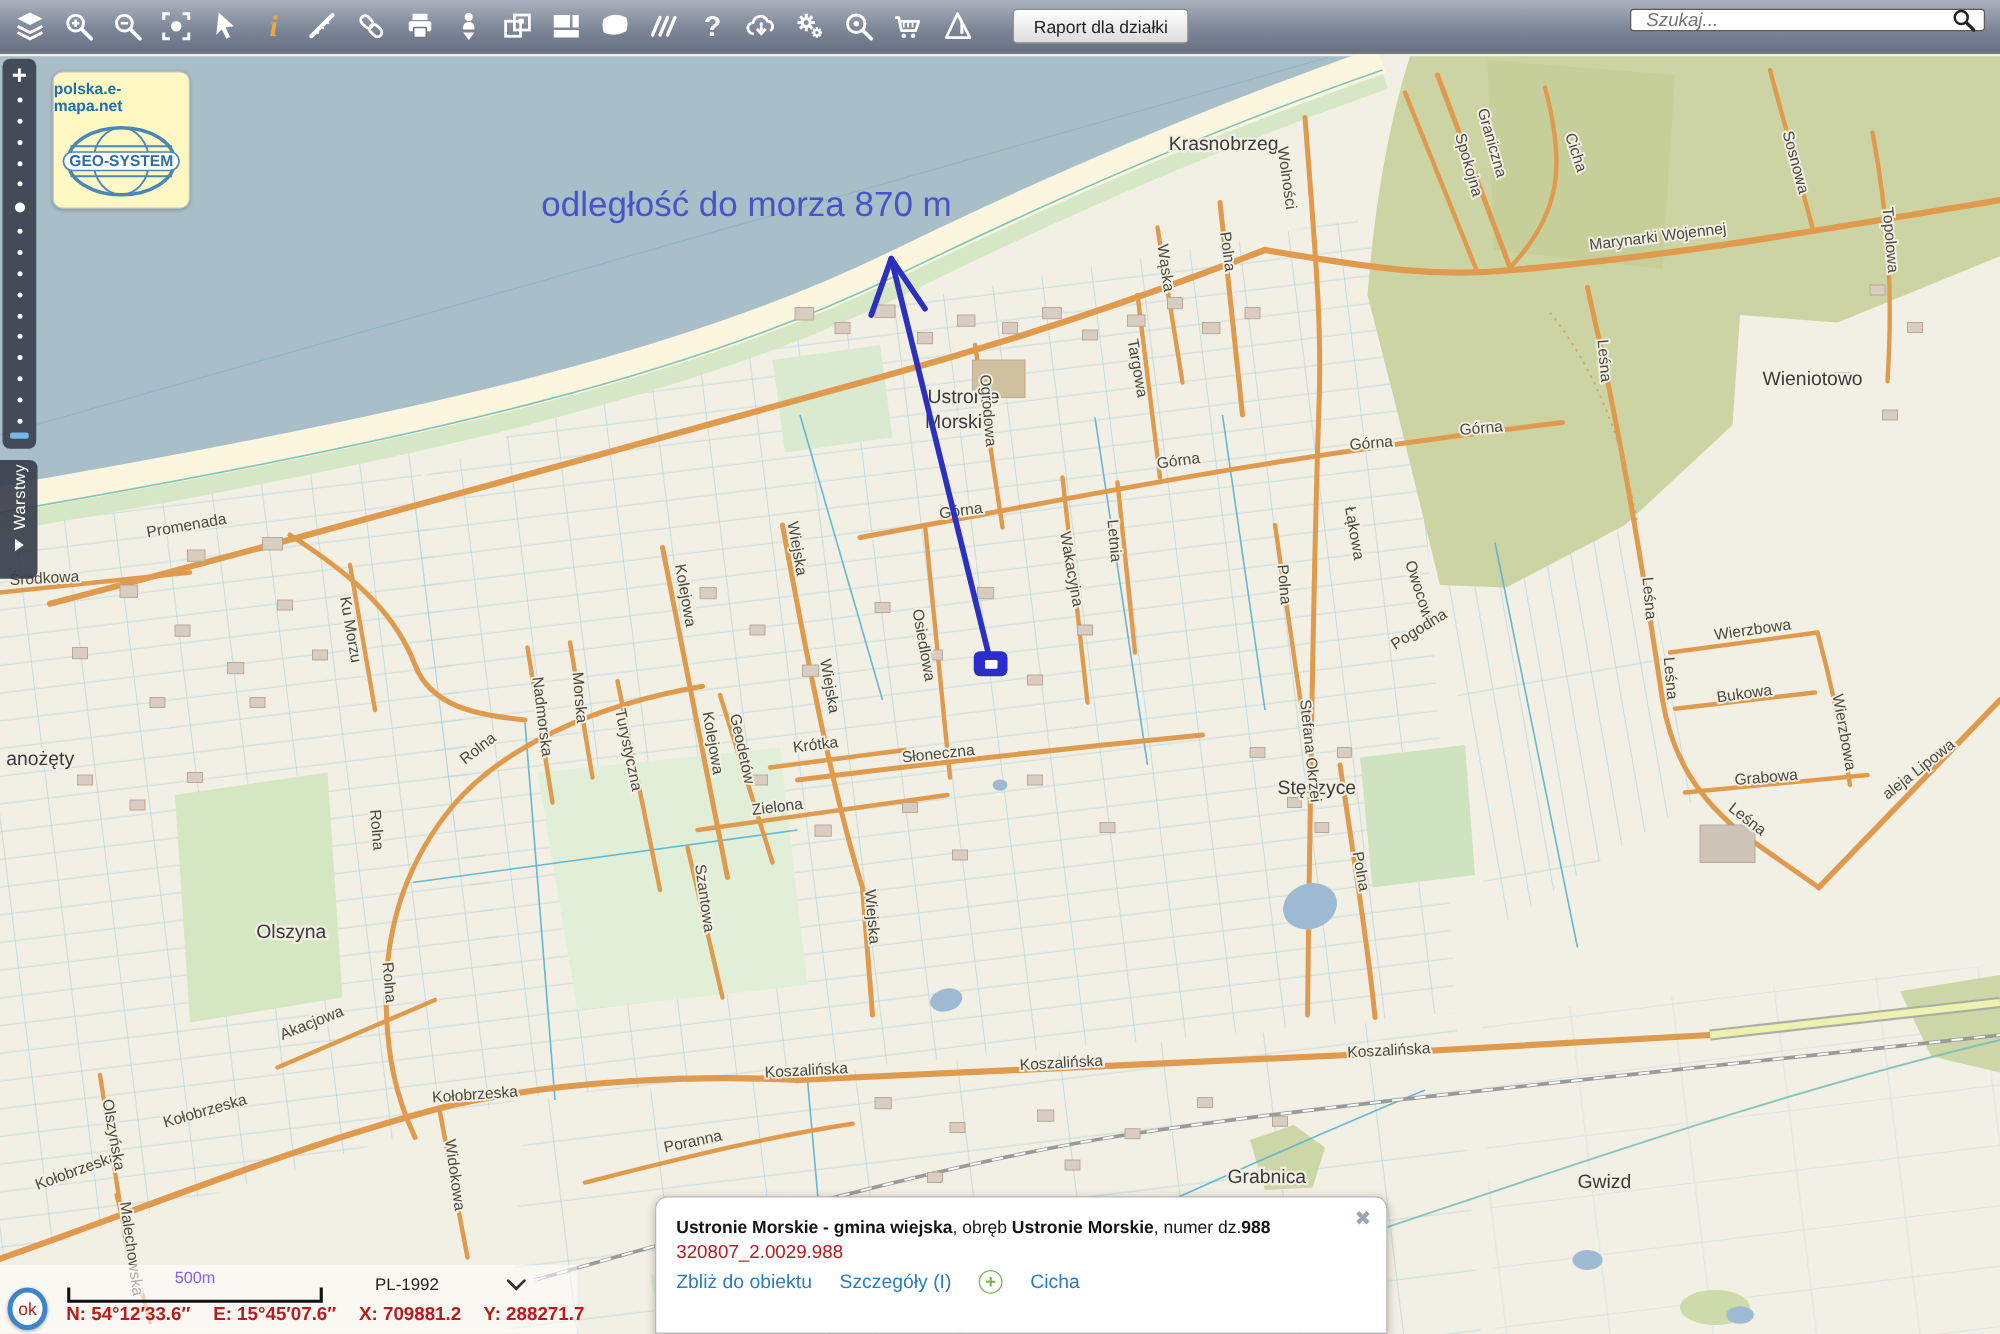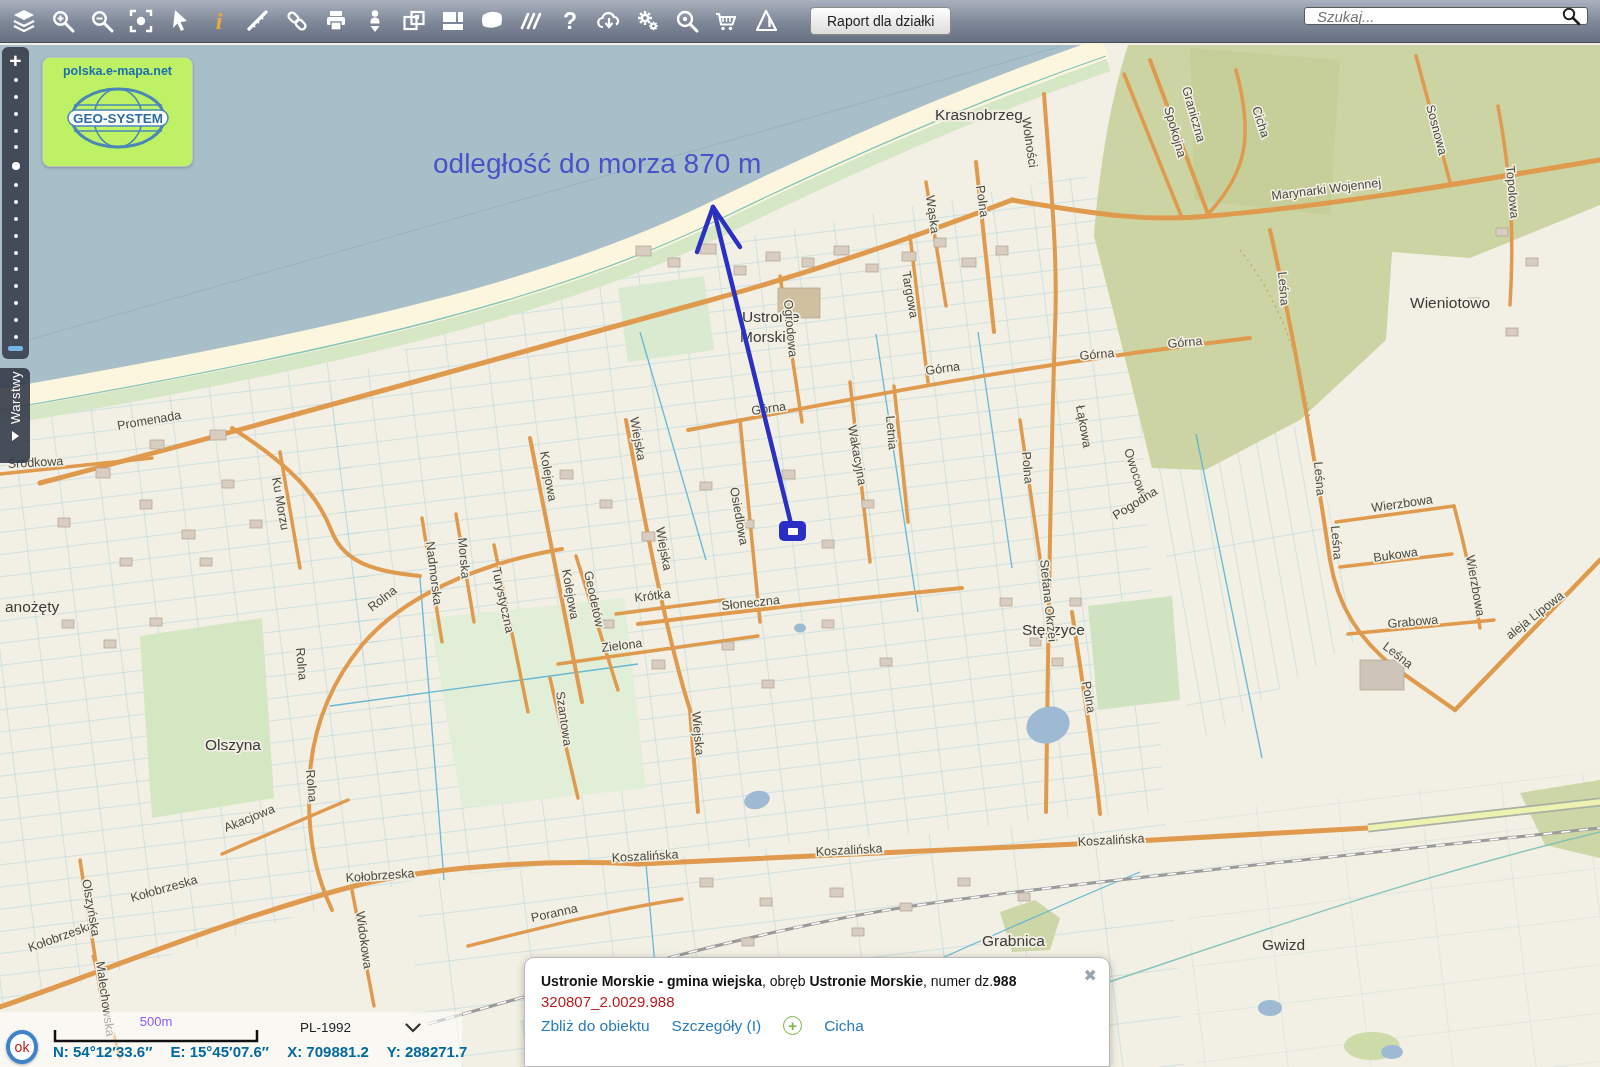--- a/index.html
+++ b/index.html
@@ -31,21 +31,21 @@
   .dots{flex:1;display:flex;flex-direction:column;align-items:center;justify-content:space-between;padding:7px 0;cursor:pointer;}
   .dot{width:4px;height:4px;border-radius:50%;background:#fff;}
   .dot.big{width:8px;height:8px;}
   .minusbar{width:15px;height:5px;border-radius:2px;background:#74b7e4;margin-bottom:4px;cursor:pointer;}
   .layers-tab{position:absolute;left:0;top:368px;width:30px;height:95px;background:rgba(52,59,73,.9);
     border-radius:0 6px 6px 0;z-index:25;display:flex;flex-direction:column;align-items:center;justify-content:center;cursor:pointer;}
   .layers-tab .vtext{color:#fff;font-size:13px;transform:rotate(-90deg);white-space:nowrap;letter-spacing:.5px;}
   .layers-tab .tri{width:0;height:0;border-top:5px solid transparent;border-bottom:5px solid transparent;border-left:7px solid #fff;margin-top:26px;}
 
   
-  .logo-card{position:absolute;left:42px;top:57px;width:151px;height:110px;background:#bef264;border:1px solid #c2c2c2;
+  .logo-card{position:absolute;left:42px;top:57px;width:110px;height:110px;background:#fef9c3;border:1px solid #c2c2c2;
     border-radius:8px;z-index:20;box-shadow:0 1px 3px rgba(0,0,0,.25);display:flex;flex-direction:column;align-items:center;padding-top:6px;box-sizing:border-box;}
   .logo-site{font-size:12.5px;font-weight:bold;color:#1d6fb0;}
 
   
   .popup{position:absolute;left:524px;top:957px;width:586px;height:110px;background:#fff;border:1px solid #b9b9b9;
     border-radius:10px 10px 0 0;z-index:28;box-shadow:0 2px 8px rgba(0,0,0,.25);padding:10px 16px 0 16px;box-sizing:border-box;}
   .popup .title{font-size:14.5px;color:#6e6e6e;}
   .popup .main{font-size:14px;color:#141414;margin-top:5px;white-space:nowrap;}
   .popup .main b{font-weight:bold;}
   .popup .pid{font-size:15px;color:#b91c1c;margin-top:4px;}
@@ -58,21 +58,21 @@
   
   .statusband{position:absolute;left:0;top:1012px;width:462px;height:55px;background:rgba(255,255,255,.55);z-index:22;}
   .ok-btn{position:absolute;left:6px;top:1030px;width:32px;height:34px;border-radius:50%;background:#fff;
     border:4px solid #3f83c8;box-sizing:border-box;display:flex;align-items:center;justify-content:center;
     font-size:14px;color:#b91c1c;z-index:24;cursor:pointer;box-shadow:0 1px 3px rgba(0,0,0,.3);}
   .scale-wrap{position:absolute;left:53px;top:1014px;z-index:23;width:206px;}
   .scale-label{text-align:center;font-size:13px;color:#8b5cf6;}
   .scale-bar{display:block;margin-top:0px;}
   .crs{position:absolute;left:300px;top:1020px;z-index:23;display:flex;align-items:center;gap:54px;cursor:pointer;}
   .crs span{font-size:13.5px;color:#222;}
-  .coords{position:absolute;left:53px;top:1043px;z-index:23;font-size:15px;font-weight:bold;color:#0369a1;white-space:nowrap;}
+  .coords{position:absolute;left:53px;top:1043px;z-index:23;font-size:15px;font-weight:bold;color:#b91c1c;white-space:nowrap;}
   .coords span{margin-right:14px;}
 </style>
 </head>
 <body>
 
 <div id="stage">
 
 <svg id="map-svg" viewBox="0 0 1600 1067" width="1600" height="1067" preserveAspectRatio="none">
   <defs>
     <pattern id="pgrid" width="40" height="22" patternUnits="userSpaceOnUse" patternTransform="rotate(-7)">

